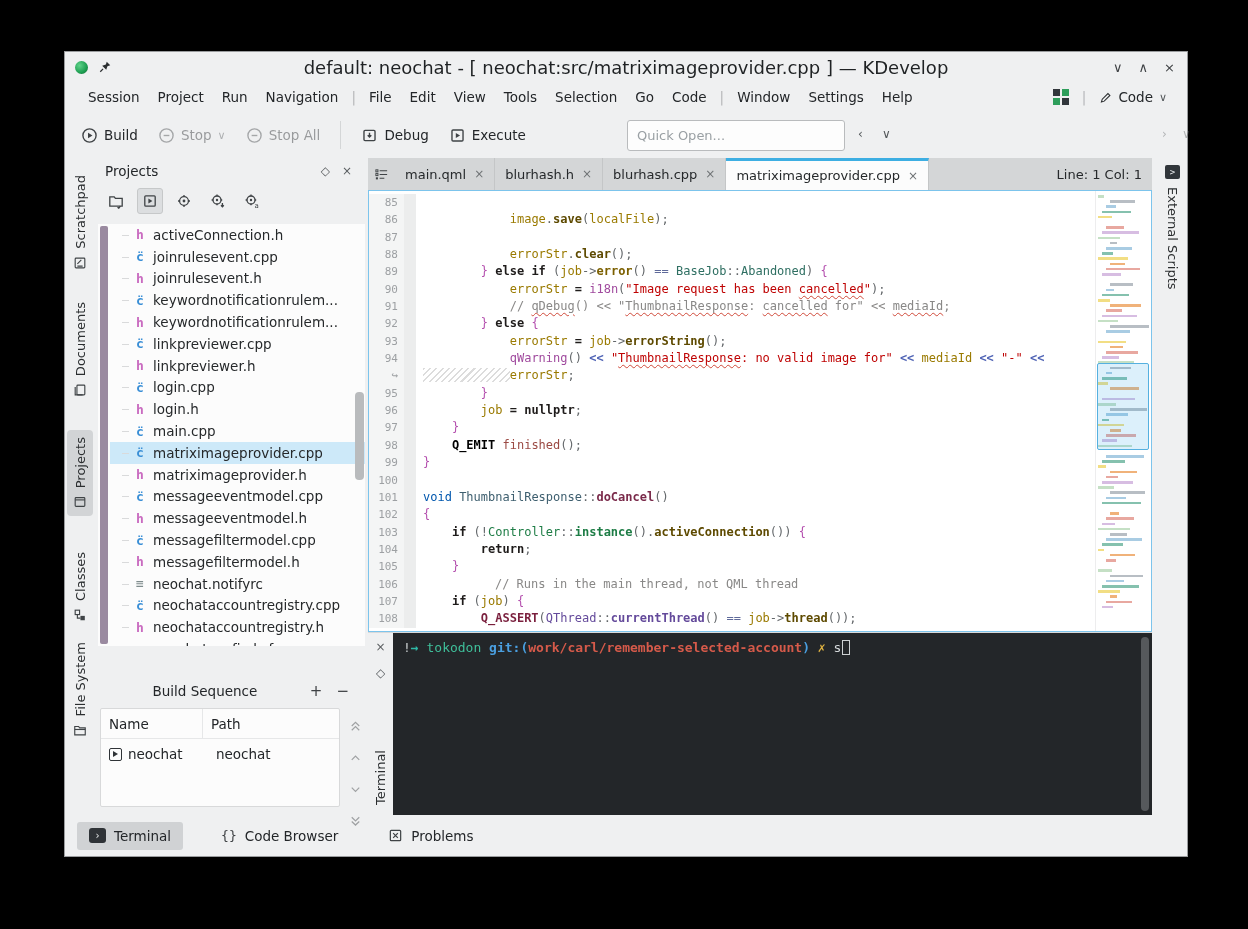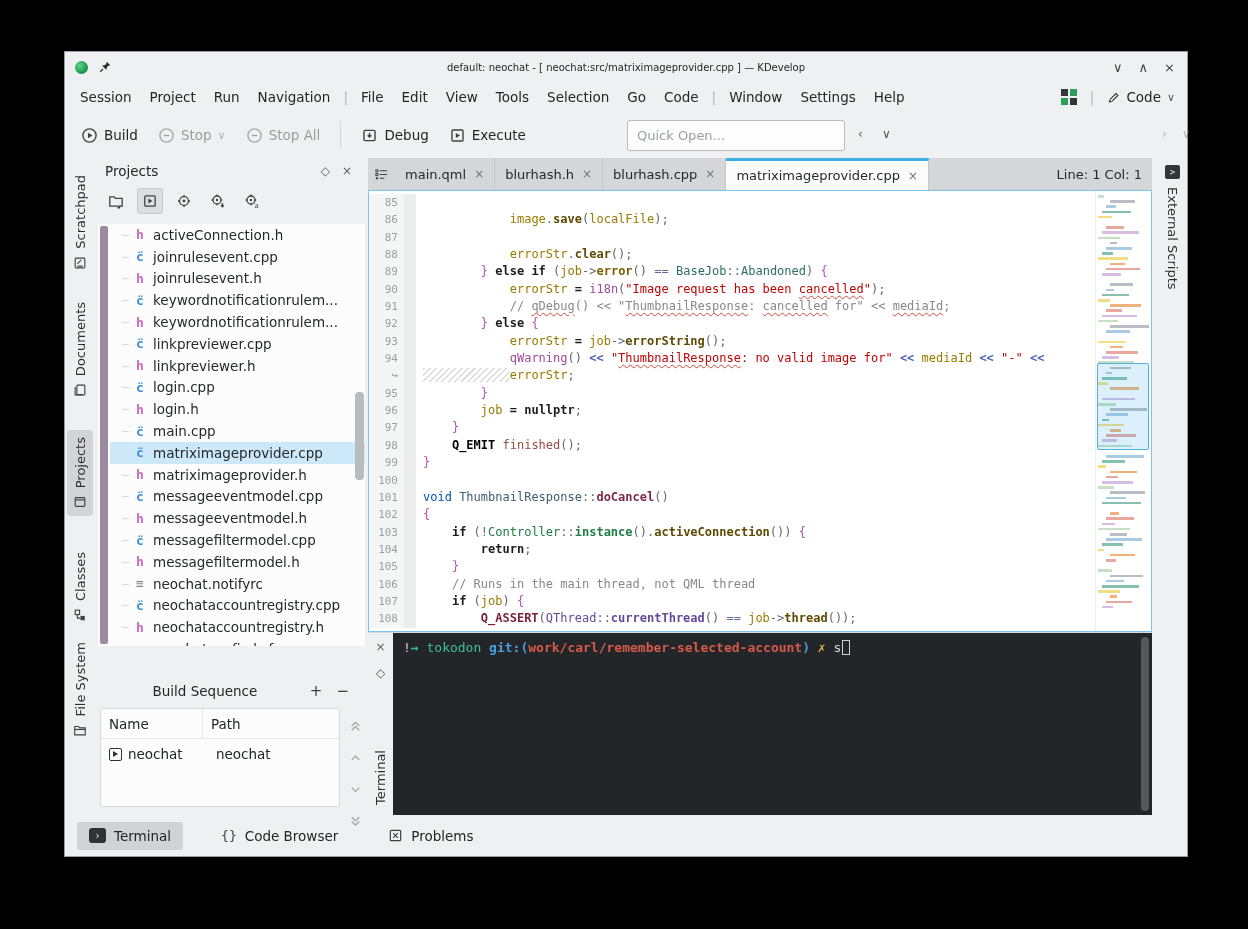--- a/index.html
+++ b/index.html
@@ -4,26 +4,26 @@
 <style>
   *{box-sizing:border-box;margin:0;padding:0;}
   html,body{width:1248px;height:929px;}
   body{background:#000;position:relative;font-family:"DejaVu Sans",sans-serif;color:#232629;overflow:hidden;}
   #win{position:absolute;left:65px;top:52px;width:1122px;height:804px;background:#eff0f1;outline:1px solid #9a9c9e;font-size:13px;}
 
   
   .titlebar{height:30px;position:relative;display:flex;align-items:center;padding:0 10px;}
   .tb-left{display:flex;align-items:center;gap:10px;z-index:2;}
   .appdot{width:13px;height:13px;border-radius:50%;background:radial-gradient(circle at 35% 35%,#5fd38a,#1d9e51 60%,#14622f);display:inline-block;}
-  .tb-title{position:absolute;left:0;right:0;text-align:center;font-size:10px;color:#1f2224;}
+  .tb-title{position:absolute;left:0;right:0;text-align:center;font-size:18px;color:#1f2224;}
   .tb-btns{position:absolute;right:12px;display:flex;gap:16px;color:#3e4употреб144;color:#3e4144;font-size:13px;}
   .tb-btns span{cursor:default;color:#3e4144;}
 
   
-  .menubar{height:30px;display:flex;align-items:center;padding:0 6px;font-size:13.5px;}
+  .menubar{height:30px;display:flex;align-items:center;padding:0 14px;font-size:13.5px;}
   .menu-left{display:flex;align-items:center;}
   .menu-item{padding:2px 9px;border-radius:3px;white-space:nowrap;}
   .menu-sep{color:#b4b6b8;padding:0 4px;}
   .menu-right{margin-left:auto;display:flex;align-items:center;gap:9px;padding-right:6px;}
   .wsicon{display:inline-grid;grid-template-columns:7px 7px;grid-gap:2px;}
   .wsicon i{width:7px;height:7px;display:block;}
   .wsicon i:nth-child(1){background:#31363b;}
   .wsicon i:nth-child(2){background:#2e9e5b;}
   .wsicon i:nth-child(3){background:#2e9e5b;}
   .wsicon i:nth-child(4){background:#31363b;}
@@ -574,21 +574,21 @@
               <span class="ctext"><span style="color: rgb(31, 28, 27);">        </span><span style="color: rgb(31, 28, 27); font-weight: bold;">return</span><span style="color: rgb(100, 104, 107);">;</span></span>
             </div>
             <div class="crow">
               <span class="lno">105</span>
               <span class="ibord"></span>
               <span class="ctext"><span style="color: rgb(31, 28, 27);">    </span><span style="color: rgb(180, 79, 174);">}</span></span>
             </div>
             <div class="crow">
               <span class="lno">106</span>
               <span class="ibord"></span>
-              <span class="ctext"><span style="color: rgb(31, 28, 27);">    </span><span style="color: rgb(137, 136, 135);">// Runs in the main thread, not QML thread</span></span>
+              <span class="ctext"><span style="color: rgb(31, 28, 27);">    </span><span style="color: rgb(137, 136, 135); margin-left: 43px;">// Runs in the main thread, not QML thread</span></span>
             </div>
             <div class="crow">
               <span class="lno">107</span>
               <span class="ibord"></span>
               <span class="ctext"><span style="color: rgb(31, 28, 27);">    </span><span style="color: rgb(31, 28, 27); font-weight: bold;">if</span><span style="color: rgb(31, 28, 27);"> </span><span style="color: rgb(100, 104, 107);">(</span><span style="color: rgb(154, 122, 0);">job</span><span style="color: rgb(100, 104, 107);">)</span><span style="color: rgb(31, 28, 27);"> </span><span style="color: rgb(180, 79, 174);">{</span></span>
             </div>
             <div class="crow">
               <span class="lno">108</span>
               <span class="ibord"></span>
               <span class="ctext"><span style="color: rgb(31, 28, 27);">        </span><span style="color: rgb(122, 31, 61); font-weight: bold;">Q_ASSERT</span><span style="color: rgb(100, 104, 107);">(</span><span style="color: rgb(100, 74, 155);">QThread</span><span style="color: rgb(100, 104, 107);">::</span><span style="color: rgb(100, 74, 155); font-weight: bold;">currentThread</span><span style="color: rgb(100, 104, 107);">()</span><span style="color: rgb(31, 28, 27);"> </span><span style="color: rgb(95, 106, 154);">==</span><span style="color: rgb(31, 28, 27);"> </span><span style="color: rgb(154, 122, 0);">job</span><span style="color: rgb(100, 104, 107);">-&gt;</span><span style="color: rgb(94, 74, 0); font-weight: bold;">thread</span><span style="color: rgb(100, 104, 107);">());</span></span>

